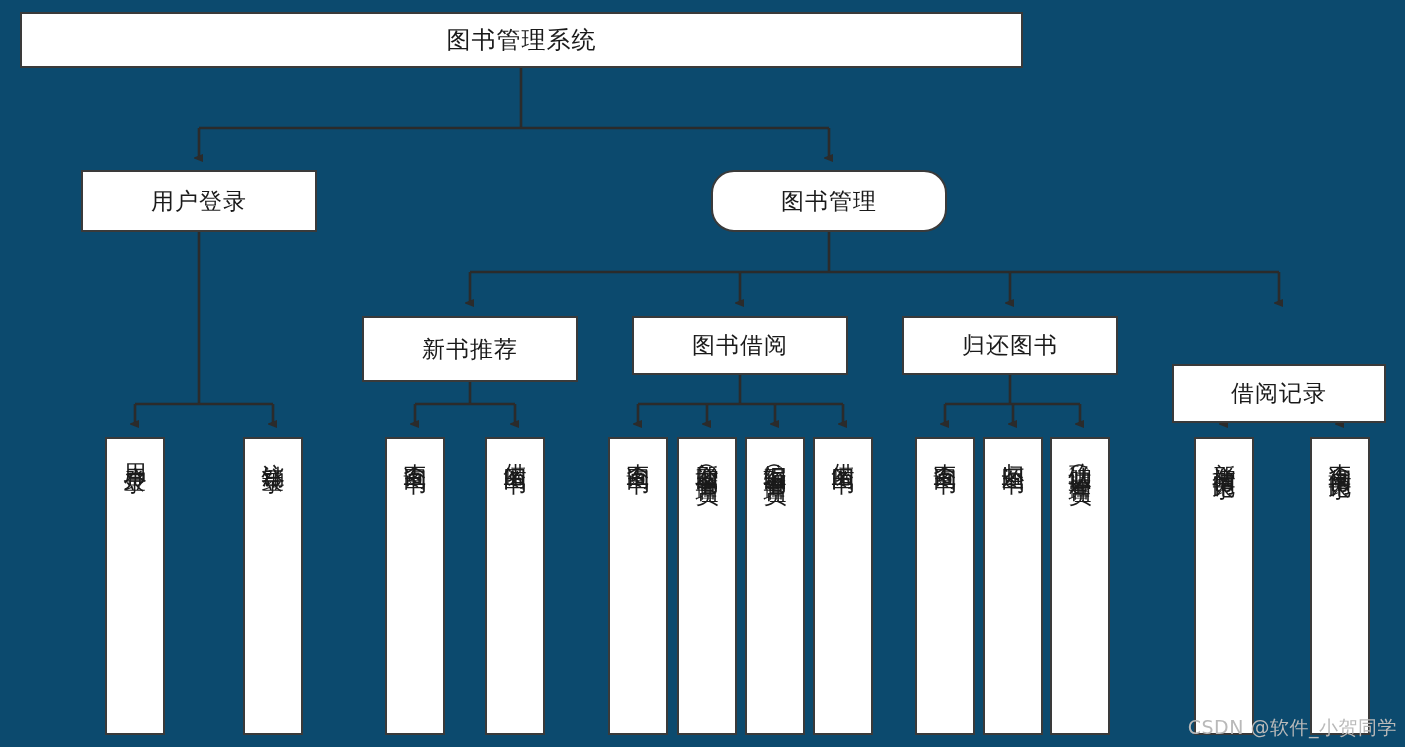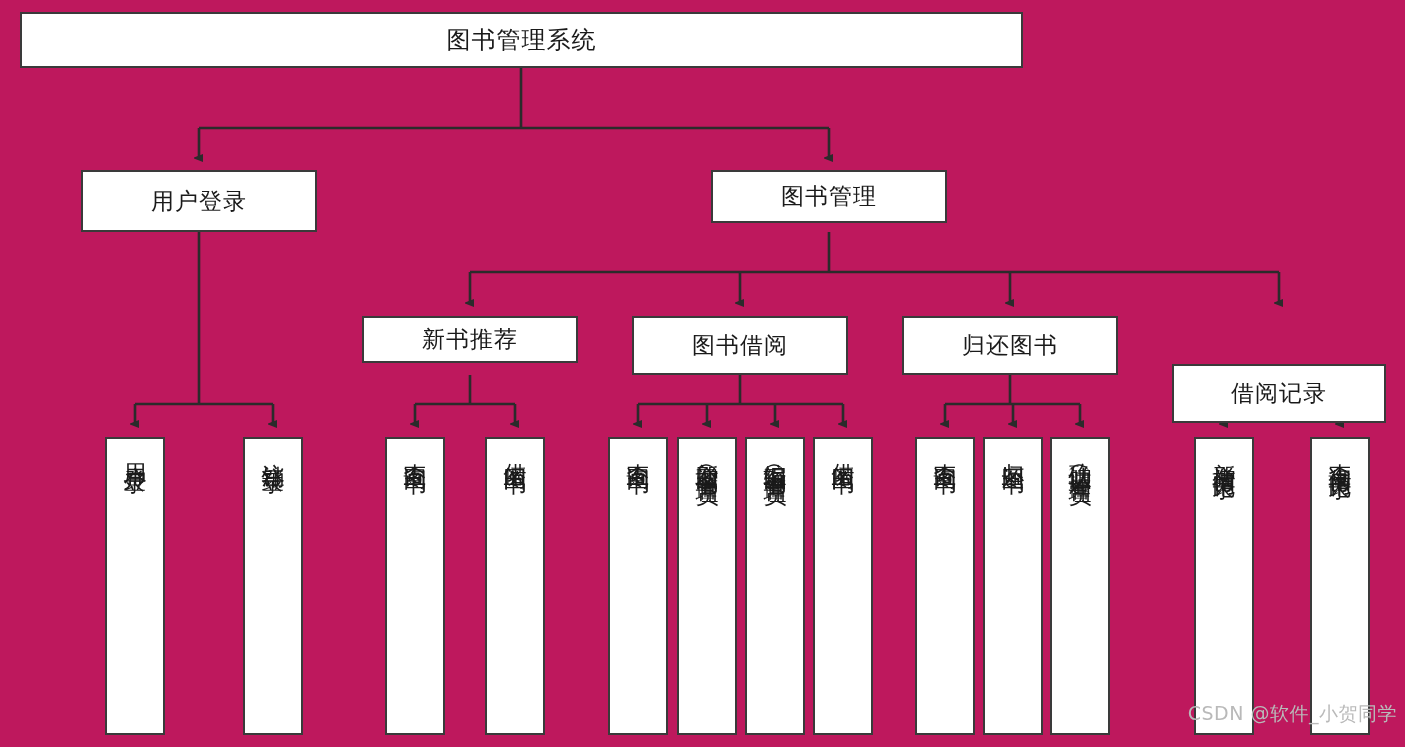--- a/index.html
+++ b/index.html
@@ -8,21 +8,21 @@
     padding: 0;
     background: #ffffff;
   }
   body {
     font-family: "DejaVu Sans", "Liberation Sans", sans-serif;
   }
   #canvas {
     position: relative;
     width: 1405px;
     height: 747px;
-    background: #be185d;
+    background: #0c4a6e;
     overflow: hidden;
   }
   svg#connectors {
     position: absolute;
     left: 0;
     top: 0;
     width: 1405px;
     height: 747px;
     pointer-events: none;
   }
@@ -53,21 +53,21 @@
     letter-spacing: 3px;
     white-space: nowrap;
     display: block;
   }
   .node.root {
     font-size: 24px;
   }
   #watermark {
     position: absolute;
     right: 8px;
-    bottom: 20px;
+    bottom: 6px;
     font-size: 19px;
     color: #b9b9b9;
     letter-spacing: 0.5px;
     white-space: nowrap;
     margin-left: 48px;
   }
 </style>
 </head>
 <body>
 
@@ -123,25 +123,25 @@
     </g>
   </svg>
 
   <div class="node horiz root" style="left:20px; top:12px; width:1003px; height:56px;">
     <span>图书管理系统</span>
   </div>
 
   <div class="node horiz" style="left:81px; top:170px; width:236px; height:62px;">
     <span>用户登录</span>
   </div>
-  <div class="node horiz" style="left:711px; top:170px; width:236px; height:53px;">
+  <div class="node horiz" style="left:711px; top:170px; width:236px; height:62px;border-radius:23px;">
     <span>图书管理</span>
   </div>
 
-  <div class="node horiz" style="left:362px; top:316px; width:216px; height:47px;">
+  <div class="node horiz" style="left:362px; top:316px; width:216px; height:66px;">
     <span>新书推荐</span>
   </div>
   <div class="node horiz" style="left:632px; top:316px; width:216px; height:59px;">
     <span>图书借阅</span>
   </div>
   <div class="node horiz" style="left:902px; top:316px; width:216px; height:59px;">
     <span>归还图书</span>
   </div>
   <div class="node horiz" style="left:1172px; top:316px; width:214px; height:59px;margin-top:48px;">
     <span>借阅记录</span>

